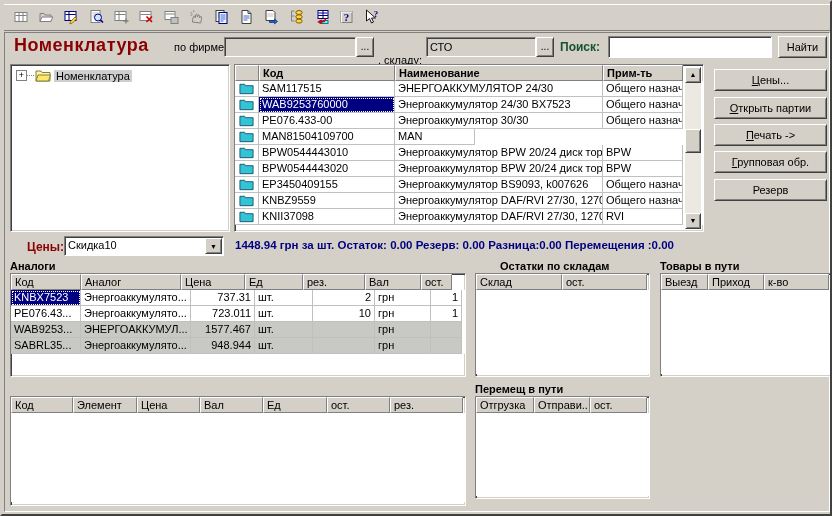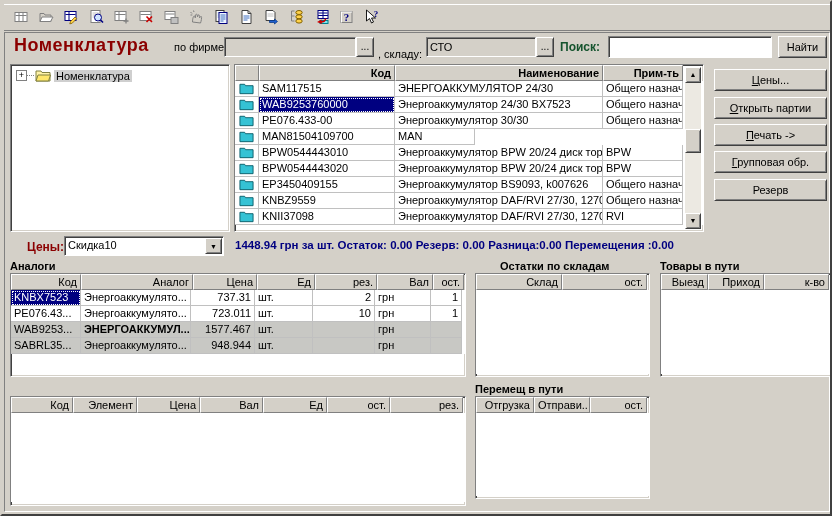--- a/index.html
+++ b/index.html
@@ -37,21 +37,21 @@
   
   .tree { position:absolute; left:8px; top:62px; width:220px; height:168px; background:#fff; }
   .tree-node { display:flex; align-items:center; margin:4px 0 0 5px; }
   .expander { width:11px; height:11px; border:1px solid #808080; background:#fff; font-size:9px; line-height:9px;
               text-align:center; color:#000; }
   .tree-dots { width:7px; border-top:1px dotted #808080; height:0; }
   .tree-label { padding:0 2px; background:#cfcfcf; }
 
   
   .panel { position:absolute; background:#fff; }
-  .grid-header { display:flex;text-align:right; }
+  .grid-header { display:flex; }
   .th { background:#d4d0c8; border:1px solid; border-color:#fff #808080 #808080 #fff;
         padding:1px 3px; white-space:nowrap; overflow:hidden; flex:none; }
   .grid-row { display:flex; background:#fff;align-items:center; }
   .td { border-right:1px solid #c0c0c0; border-bottom:1px solid #c0c0c0; padding:1px 3px;
         white-space:nowrap; overflow:hidden; flex:none; height:16px; }
   .td.num { text-align:right; }
   .td.sel { background:#000080; color:#fff; outline:1px dotted #fff; outline-offset:-2px; }
   .row-gray .td { background:#c8c8c4; }
   .icon-cell { display:flex; align-items:center; justify-content:center; padding:0; }
   .icon-cell svg { width:15px; height:13px; }
@@ -190,21 +190,21 @@
         </svg>
       </div>
   </div>
 
   <div class="client"></div>
 
   <div class="title">Номенклатура</div>
   <div class="lbl" style="left:172px; top:39px;">по фирме:</div>
   <input class="field gray" style="left: 222px; top: 35px; width: 132px;" value="">
   <button class="btn browse" style="left:354px; top:35px;">...</button>
-  <div class="lbl" style="left:376px; top:46px;">, складу:</div>
+  <div class="lbl" style="left:376px; top:52px;">, складу:</div>
   <input class="field gray" style="left: 424px; top: 35px; width: 110px;" value="СТО">
   <button class="btn browse" style="left:534px; top:35px;">...</button>
   <div class="lbl red-label" style="left:558px; top:38px;">Поиск:</div>
   <input class="field white" style="left: 606px; top: 34px; width: 164px; height: 22px;" value="">
   <button class="btn abs" style="left:776px; top:34px; width:49px; height:22px;">Найти</button>
 
   <div class="tree sunken">
     <div class="tree-node">
       <div class="expander">+</div>
       <div class="tree-dots"></div>
@@ -331,21 +331,21 @@
   <div class="combo">
     <span class="combo-text">Скидка10</span>
     <button class="btn combo-btn">▼</button>
   </div>
   <div class="info-text">1448.94 грн за шт. Остаток: 0.00 Резерв: 0.00 Разница:0.00 Перемещения :0.00</div>
 
   <div class="section-label" style="left:8px; top:258px;">Аналоги</div>
   <div class="panel sunken" style="left:8px; top:271px; width:456px; height:104px;">
     <div class="grid-header">
       <div class="th" style="width:70px;">Код</div>
-      <div class="th" style="width:112px;">Аналог</div>
+      <div class="th" style="width:100px;">Аналог</div>
       <div class="th" style="width:64px;">Цена</div>
       <div class="th" style="width:58px;">Ед</div>
       <div class="th" style="width:62px;">рез.</div>
       <div class="th" style="width:56px;">Вал</div>
       <div class="th" style="width:31px;">ост.</div>
     </div>
     <div class="grid-row">
       <div class="td sel" style="width:70px;">KNBX7523</div>
       <div class="td" style="width:110px;">Энергоаккумулято...</div>
       <div class="td num" style="width:64px;">737.31</div>
@@ -358,21 +358,21 @@
       <div class="td" style="width:70px;">PE076.43...</div>
       <div class="td" style="width:110px;">Энергоаккумулято...</div>
       <div class="td num" style="width:64px;">723.011</div>
       <div class="td" style="width:58px;">шт.</div>
       <div class="td num" style="width:62px;">10</div>
       <div class="td" style="width:56px;">грн</div>
       <div class="td num" style="width:31px;">1</div>
     </div>
     <div class="grid-row row-gray">
       <div class="td" style="width:70px;">WAB9253...</div>
-      <div class="td" style="width:110px;font-weight:bold;">ЭНЕРГОАККУМУЛ...</div>
+      <div class="td" style="width:110px;">ЭНЕРГОАККУМУЛ...</div>
       <div class="td num" style="width:64px;">1577.467</div>
       <div class="td" style="width:58px;">шт.</div>
       <div class="td num" style="width:62px;"></div>
       <div class="td" style="width:56px;">грн</div>
       <div class="td num" style="width:31px;"></div>
     </div>
     <div class="grid-row row-gray">
       <div class="td" style="width:70px;">SABRL35...</div>
       <div class="td" style="width:110px;">Энергоаккумулято...</div>
       <div class="td num" style="width:64px;">948.944</div>

